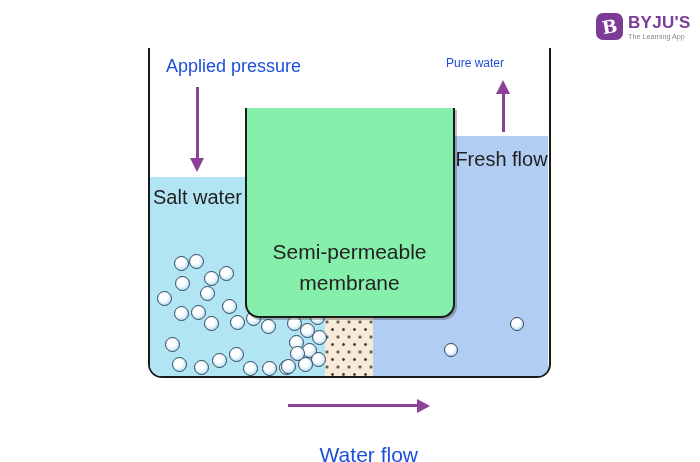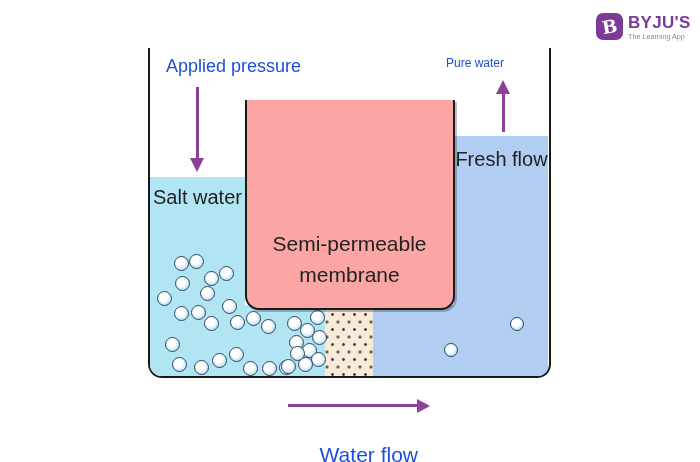--- a/index.html
+++ b/index.html
@@ -22,22 +22,22 @@
   #membrane{
     position:absolute;left:175px;top:256px;width:48px;height:72px;z-index:1;
     background-color:#f8ead9;
     background-image:
       radial-gradient(circle,#4f423c 1.3px,rgba(0,0,0,0) 1.5px),
       radial-gradient(circle,#4f423c 1.3px,rgba(0,0,0,0) 1.5px);
     background-size:11px 15px;
     background-position:2px 3px,7.5px 10.5px;
   }
   #inner-box{
-    position:absolute;left:94.5px;top:52px;width:210px;height:210px;z-index:3;
-    background:#fca5a5;box-sizing:border-box;
+    position:absolute;left:94.5px;top:60px;width:210px;height:210px;z-index:3;
+    background:#86efac;box-sizing:border-box;
     border-left:2.5px solid #1a1a1a;border-right:2.5px solid #1a1a1a;
     border-bottom:2.5px solid #1a1a1a;border-radius:0 0 14px 14px;
     box-shadow:2px 2px 0 rgba(40,40,40,.3);
   }
   #membrane-label{
     position:absolute;left:0;right:0;bottom:18px;text-align:center;
     font-size:21px;line-height:1.45;color:#222;
   }
   .particle{
     position:absolute;width:13px;height:13px;border-radius:50%;z-index:2;

